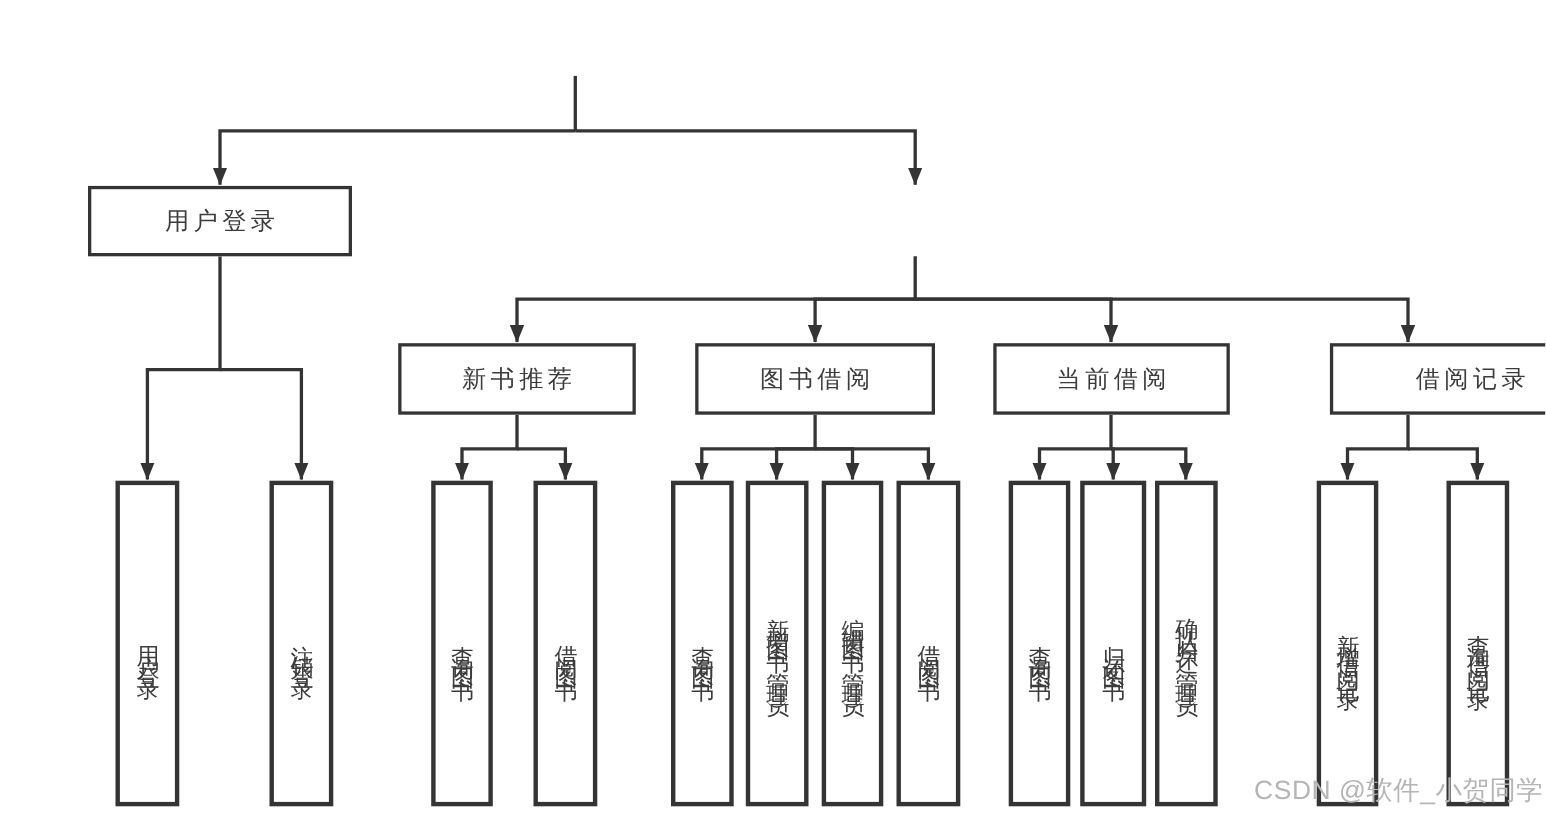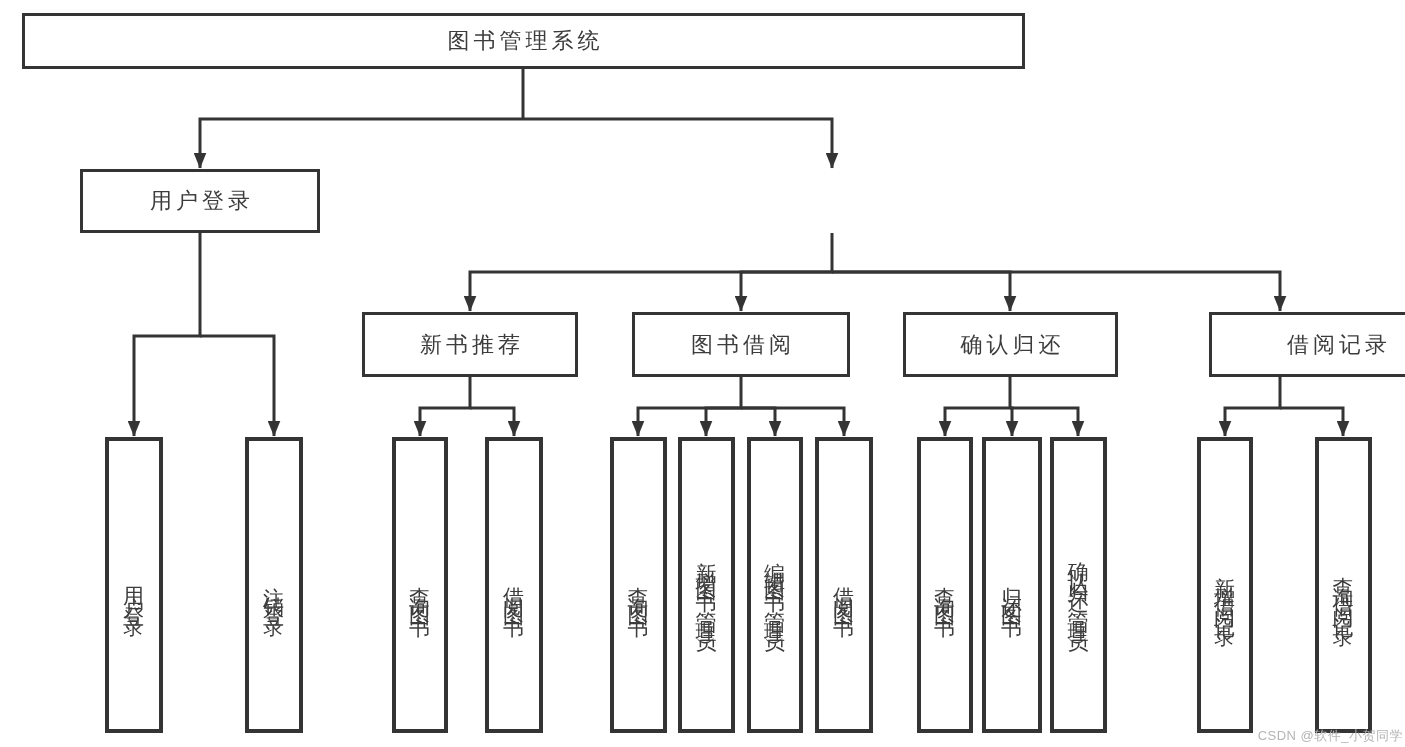--- a/index.html
+++ b/index.html
@@ -31,22 +31,22 @@
   .v{border:4px solid var(--line);font-size:21px;}
   .v>span{
     writing-mode:vertical-rl;
     text-orientation:mixed;
     letter-spacing:10px;
     margin-bottom:-10px;
     line-height:1;
     white-space:nowrap;
   }
   #watermark{
-    position:absolute;right:2px;bottom:2px;
-    font-size:13px;letter-spacing:.5px;
+    position:absolute;right:2px;bottom:13px;
+    font-size:24px;letter-spacing:.5px;
     color:var(--watermark);
     z-index:5;white-space:nowrap;
   }
 </style>
 </head>
 <body>
 
 <div id="canvas">
 
   <svg id="connectors" viewBox="0 0 1405 747" xmlns="http://www.w3.org/2000/svg">
@@ -77,36 +77,33 @@
     <path class="ln" d="M741 408 L844 408 L844 436" marker-end="url(#arw)"></path>
 
     <path class="ln" d="M1010 377 L1010 408 L945 408 L945 436" marker-end="url(#arw)"></path>
     <path class="ln" d="M1010 408 L1012 408 L1012 436" marker-end="url(#arw)"></path>
     <path class="ln" d="M1010 408 L1078 408 L1078 436" marker-end="url(#arw)"></path>
 
     <path class="ln" d="M1280 377 L1280 408 L1225 408 L1225 436" marker-end="url(#arw)"></path>
     <path class="ln" d="M1280 408 L1343 408 L1343 436" marker-end="url(#arw)"></path>
   </svg>
 
-  <div class="box h" style="left:22px;top:13px;width:1003px;height:56px">
-    <span>图书管理系统</span>
-  </div>
 
   <div class="box h" style="left:80px;top:169px;width:240px;height:64px">
     <span>用户登录</span>
   </div>
 
   <div class="box h" style="left:632px;top:312px;width:218px;height:65px">
     <span>图书借阅</span>
   </div>
   <div class="box h" style="left:362px;top:312px;width:216px;height:65px">
     <span>新书推荐</span>
   </div>
   <div class="box h" style="left:903px;top:312px;width:215px;height:65px">
-    <span>确认归还</span>
+    <span>当前借阅</span>
   </div>
   <div class="box h" style="left:1209px;top:312px;width:256px;height:65px">
     <span>借阅记录</span>
   </div>
 
   <div class="box v" style="left:105px;top:437px;width:58px;height:296px">
     <span>用户登录</span>
   </div>
   <div class="box v" style="left:245px;top:437px;width:58px;height:296px">
     <span>注销登录</span>

